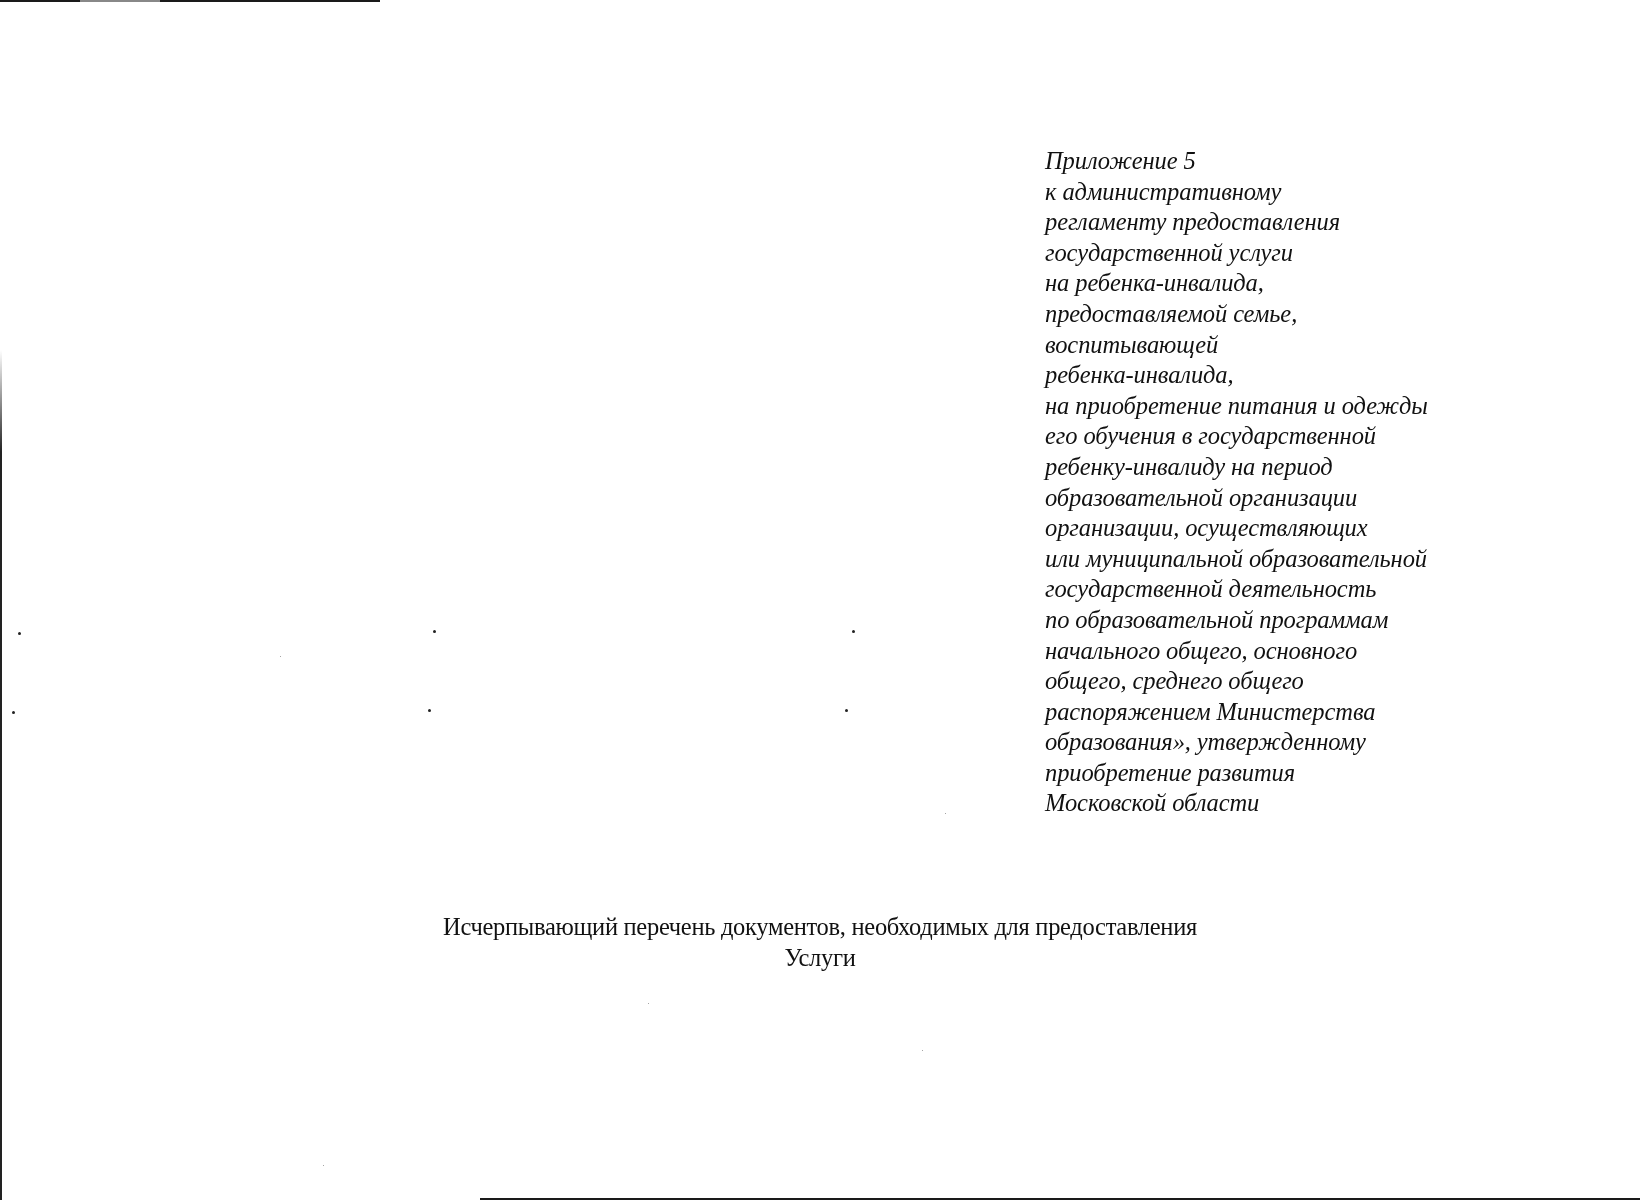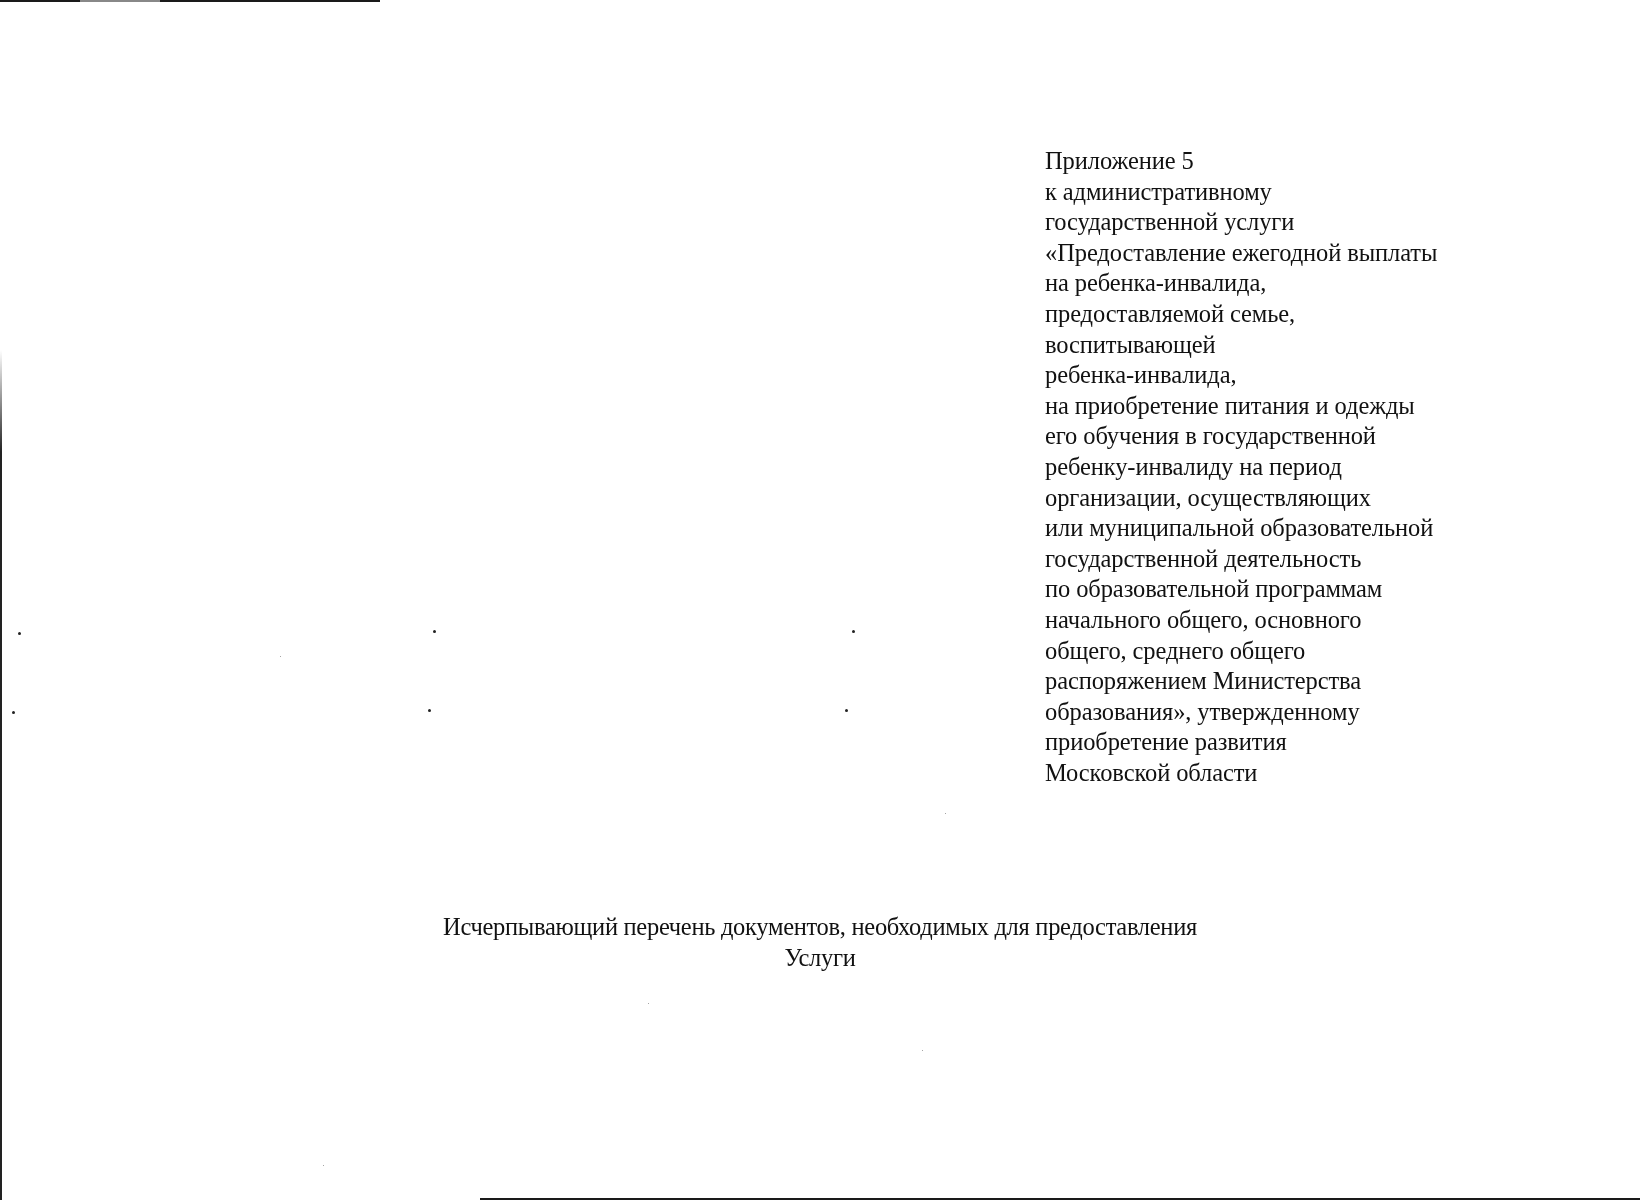--- a/index.html
+++ b/index.html
@@ -63,20 +63,21 @@
       position: absolute;
       left: 1045px;
       top: 146px;
       font-size: 24.5px;
       line-height: 30.6px;
       white-space: nowrap;
       letter-spacing: -0.1px;
     }
     .annex .line {
       display: block;
+      font-style: italic;
     }
     .doc-title {
       position: absolute;
       left: 0;
       top: 912px;
       width: 1640px;
       text-align: center;
       font-size: 24.5px;
       line-height: 30.6px;
       letter-spacing: -0.3px;
@@ -101,29 +102,30 @@
 <div class="speck" style="left:845px; top:709px;"></div>
 <div class="speck faint" style="left:280px; top:656px;"></div>
 <div class="speck faint" style="left:648px; top:1003px;"></div>
 <div class="speck faint" style="left:945px; top:813px;"></div>
 <div class="speck faint" style="left:922px; top:1050px;"></div>
 <div class="speck faint" style="left:323px; top:1165px;"></div>
 
 <div class="annex">
   <span class="line">Приложение 5</span>
   <span class="line">к административному</span>
+  <span class="line">регламенту предоставления</span>
   <span class="line">государственной услуги</span>
-  <span class="line">«Предоставление ежегодной выплаты</span>
   <span class="line">на ребенка-инвалида,</span>
   <span class="line">предоставляемой семье,</span>
   <span class="line">воспитывающей</span>
   <span class="line">ребенка-инвалида,</span>
   <span class="line">на приобретение питания и одежды</span>
   <span class="line">его обучения в государственной</span>
   <span class="line">ребенку-инвалиду на период</span>
+  <span class="line">образовательной организации</span>
   <span class="line">организации, осуществляющих</span>
   <span class="line">или муниципальной образовательной</span>
   <span class="line">государственной деятельность</span>
   <span class="line">по образовательной программам</span>
   <span class="line">начального общего, основного</span>
   <span class="line">общего, среднего общего</span>
   <span class="line">распоряжением Министерства</span>
   <span class="line">образования», утвержденному</span>
   <span class="line">приобретение развития</span>
   <span class="line">Московской области</span>

